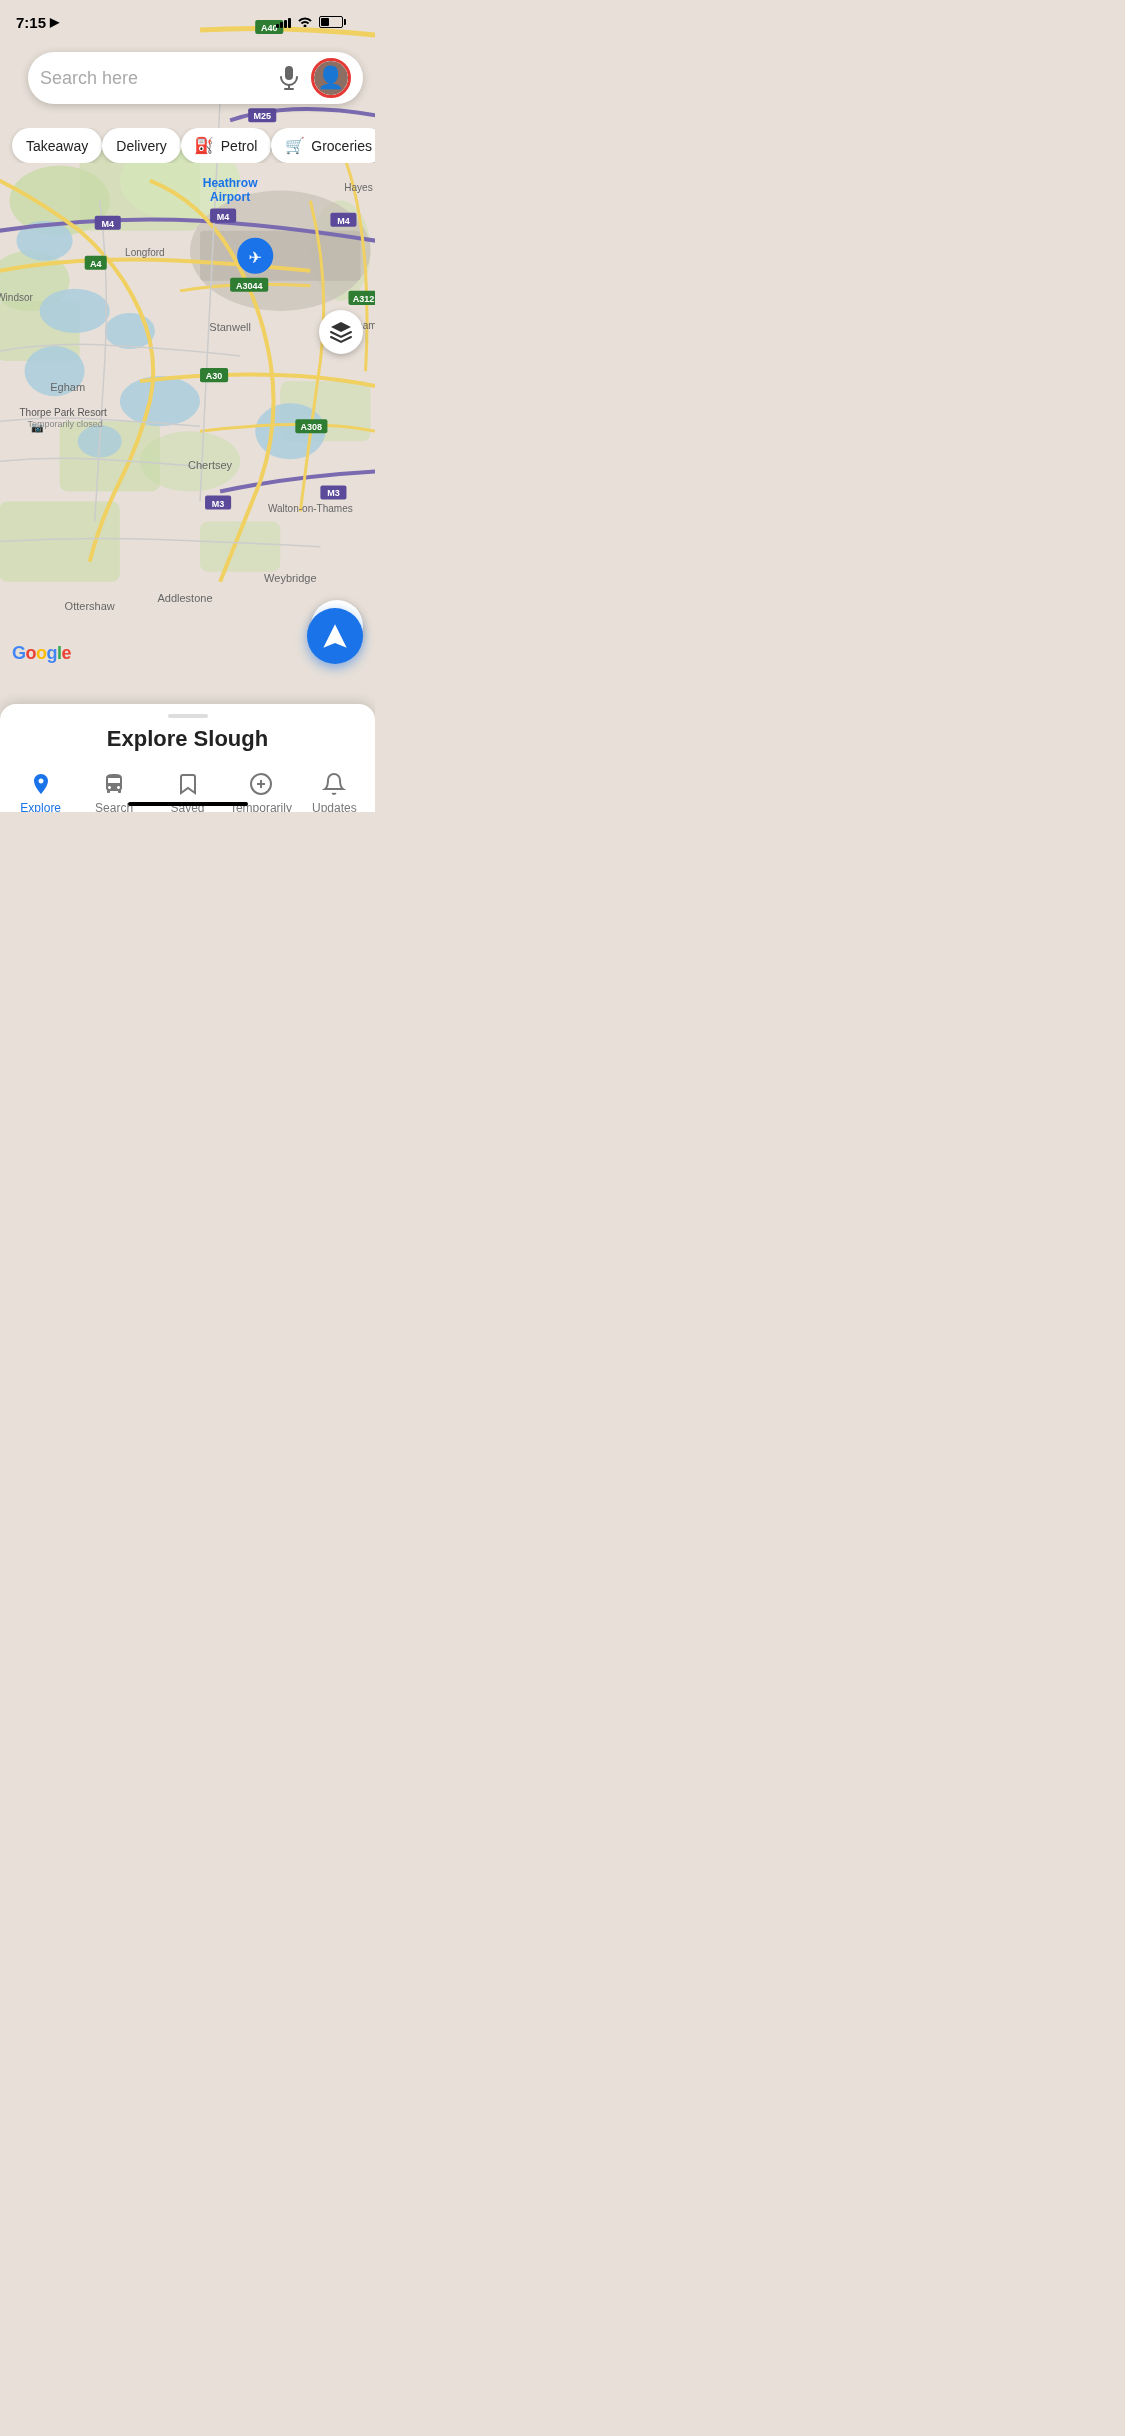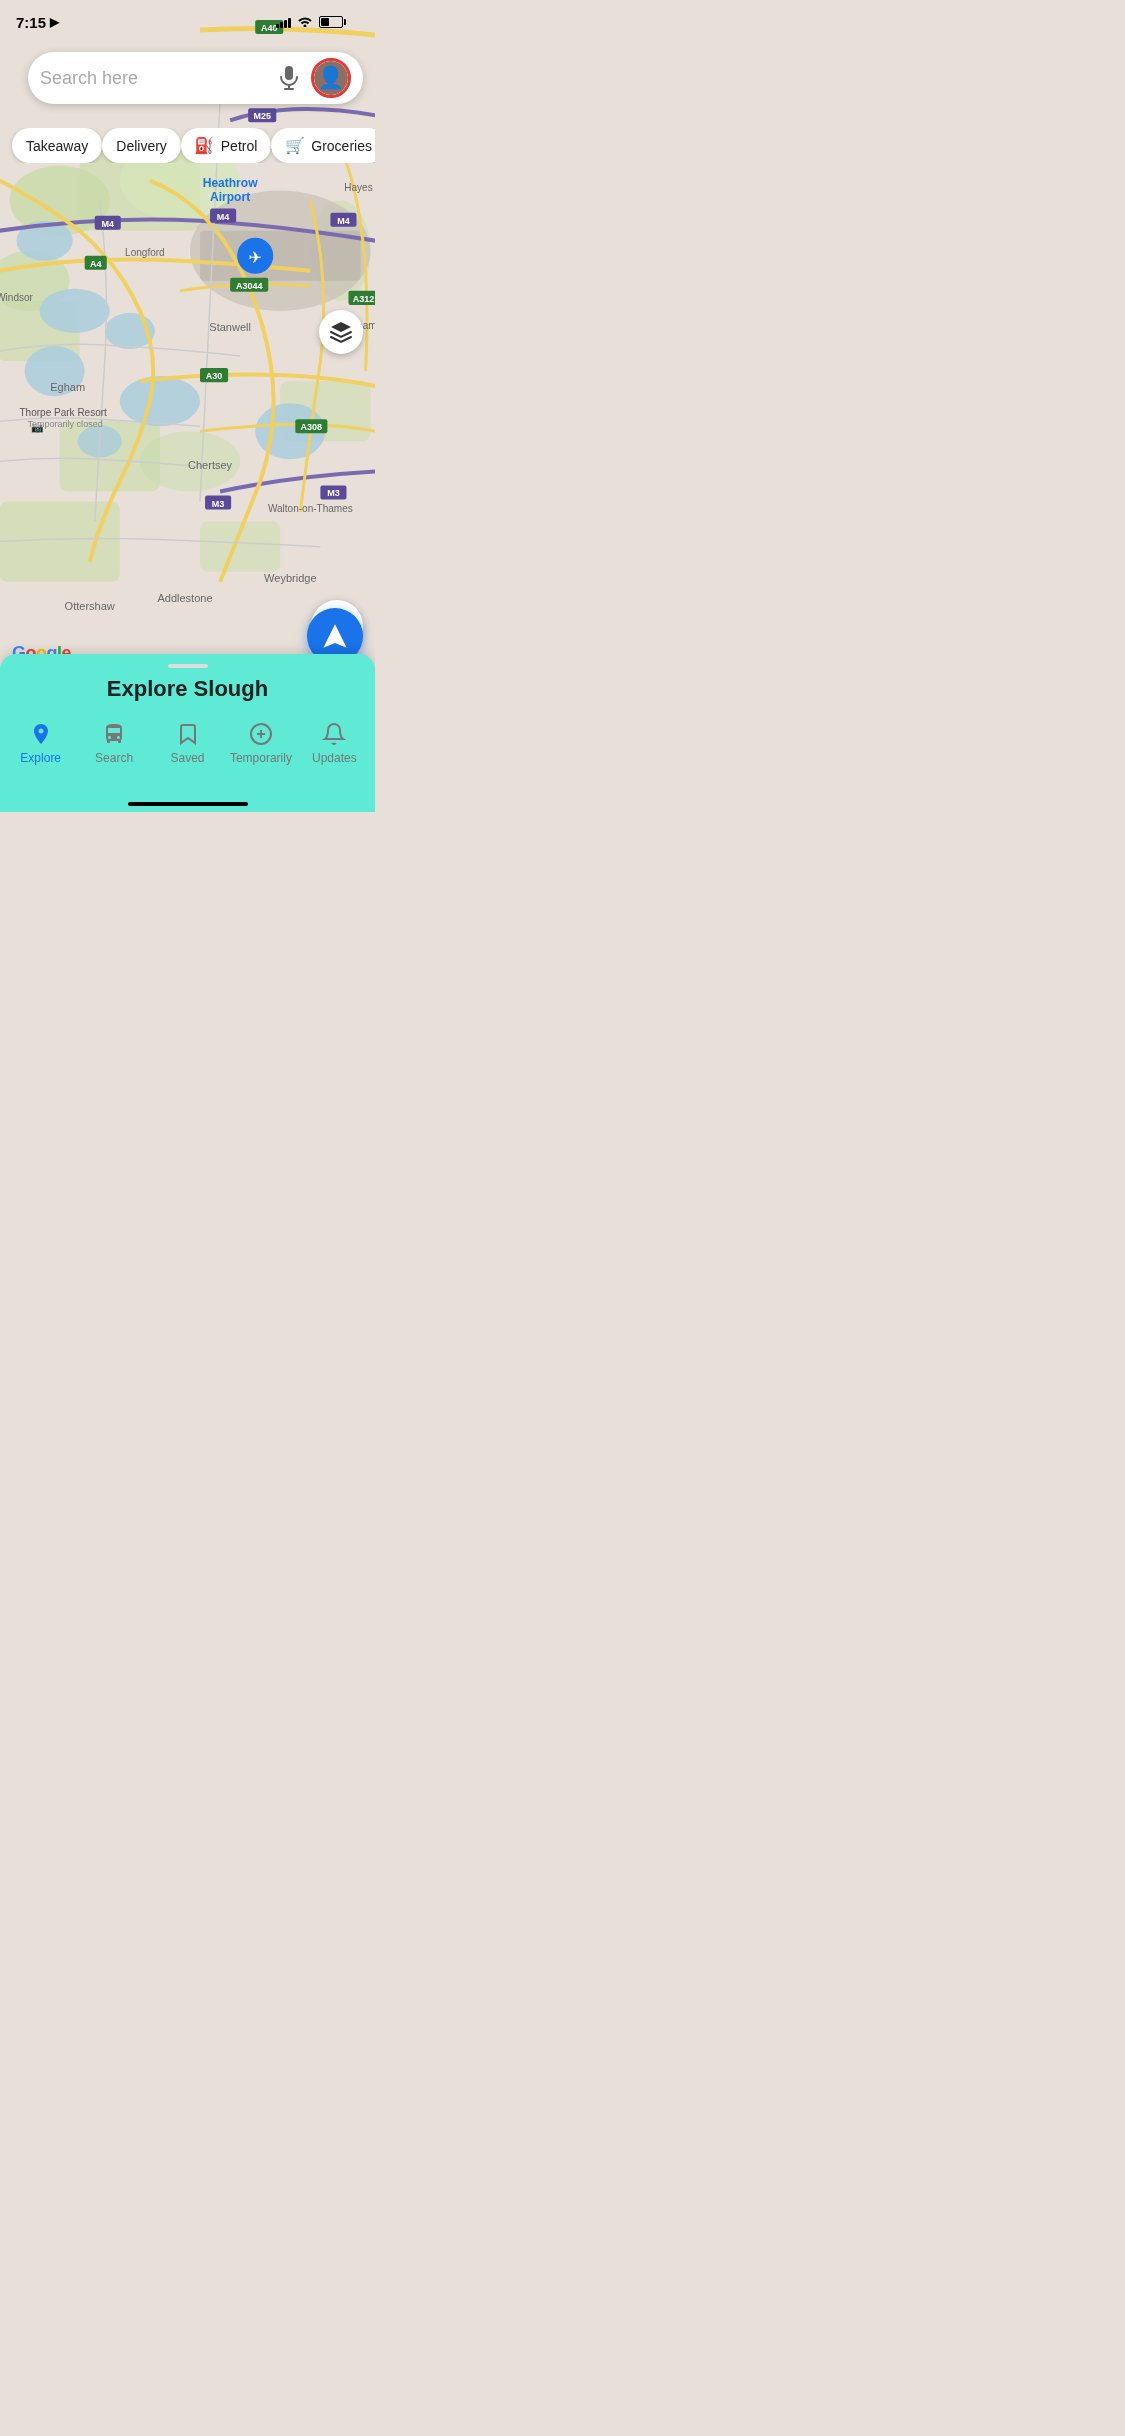--- a/index.html
+++ b/index.html
@@ -239,22 +239,22 @@
     }
     .g-blue { color: #4285F4; }
     .g-red { color: #EA4335; }
     .g-yellow { color: #FBBC05; }
     .g-green { color: #34A853; }
 
     
     .bottom-sheet {
       position: absolute;
       bottom: 0; left: 0; right: 0;
-      height: 158px;
-      background: #5eead4;
+      height: 108px;
+      background: #ffffff;
       border-radius: 16px 16px 0 0;
       z-index: 60;
       box-shadow: 0 -2px 12px rgba(0,0,0,0.15);
     }
     .sheet-handle {
       width: 40px;
       height: 4px;
       background: #ddd;
       border-radius: 2px;
       margin: 10px auto 8px;

